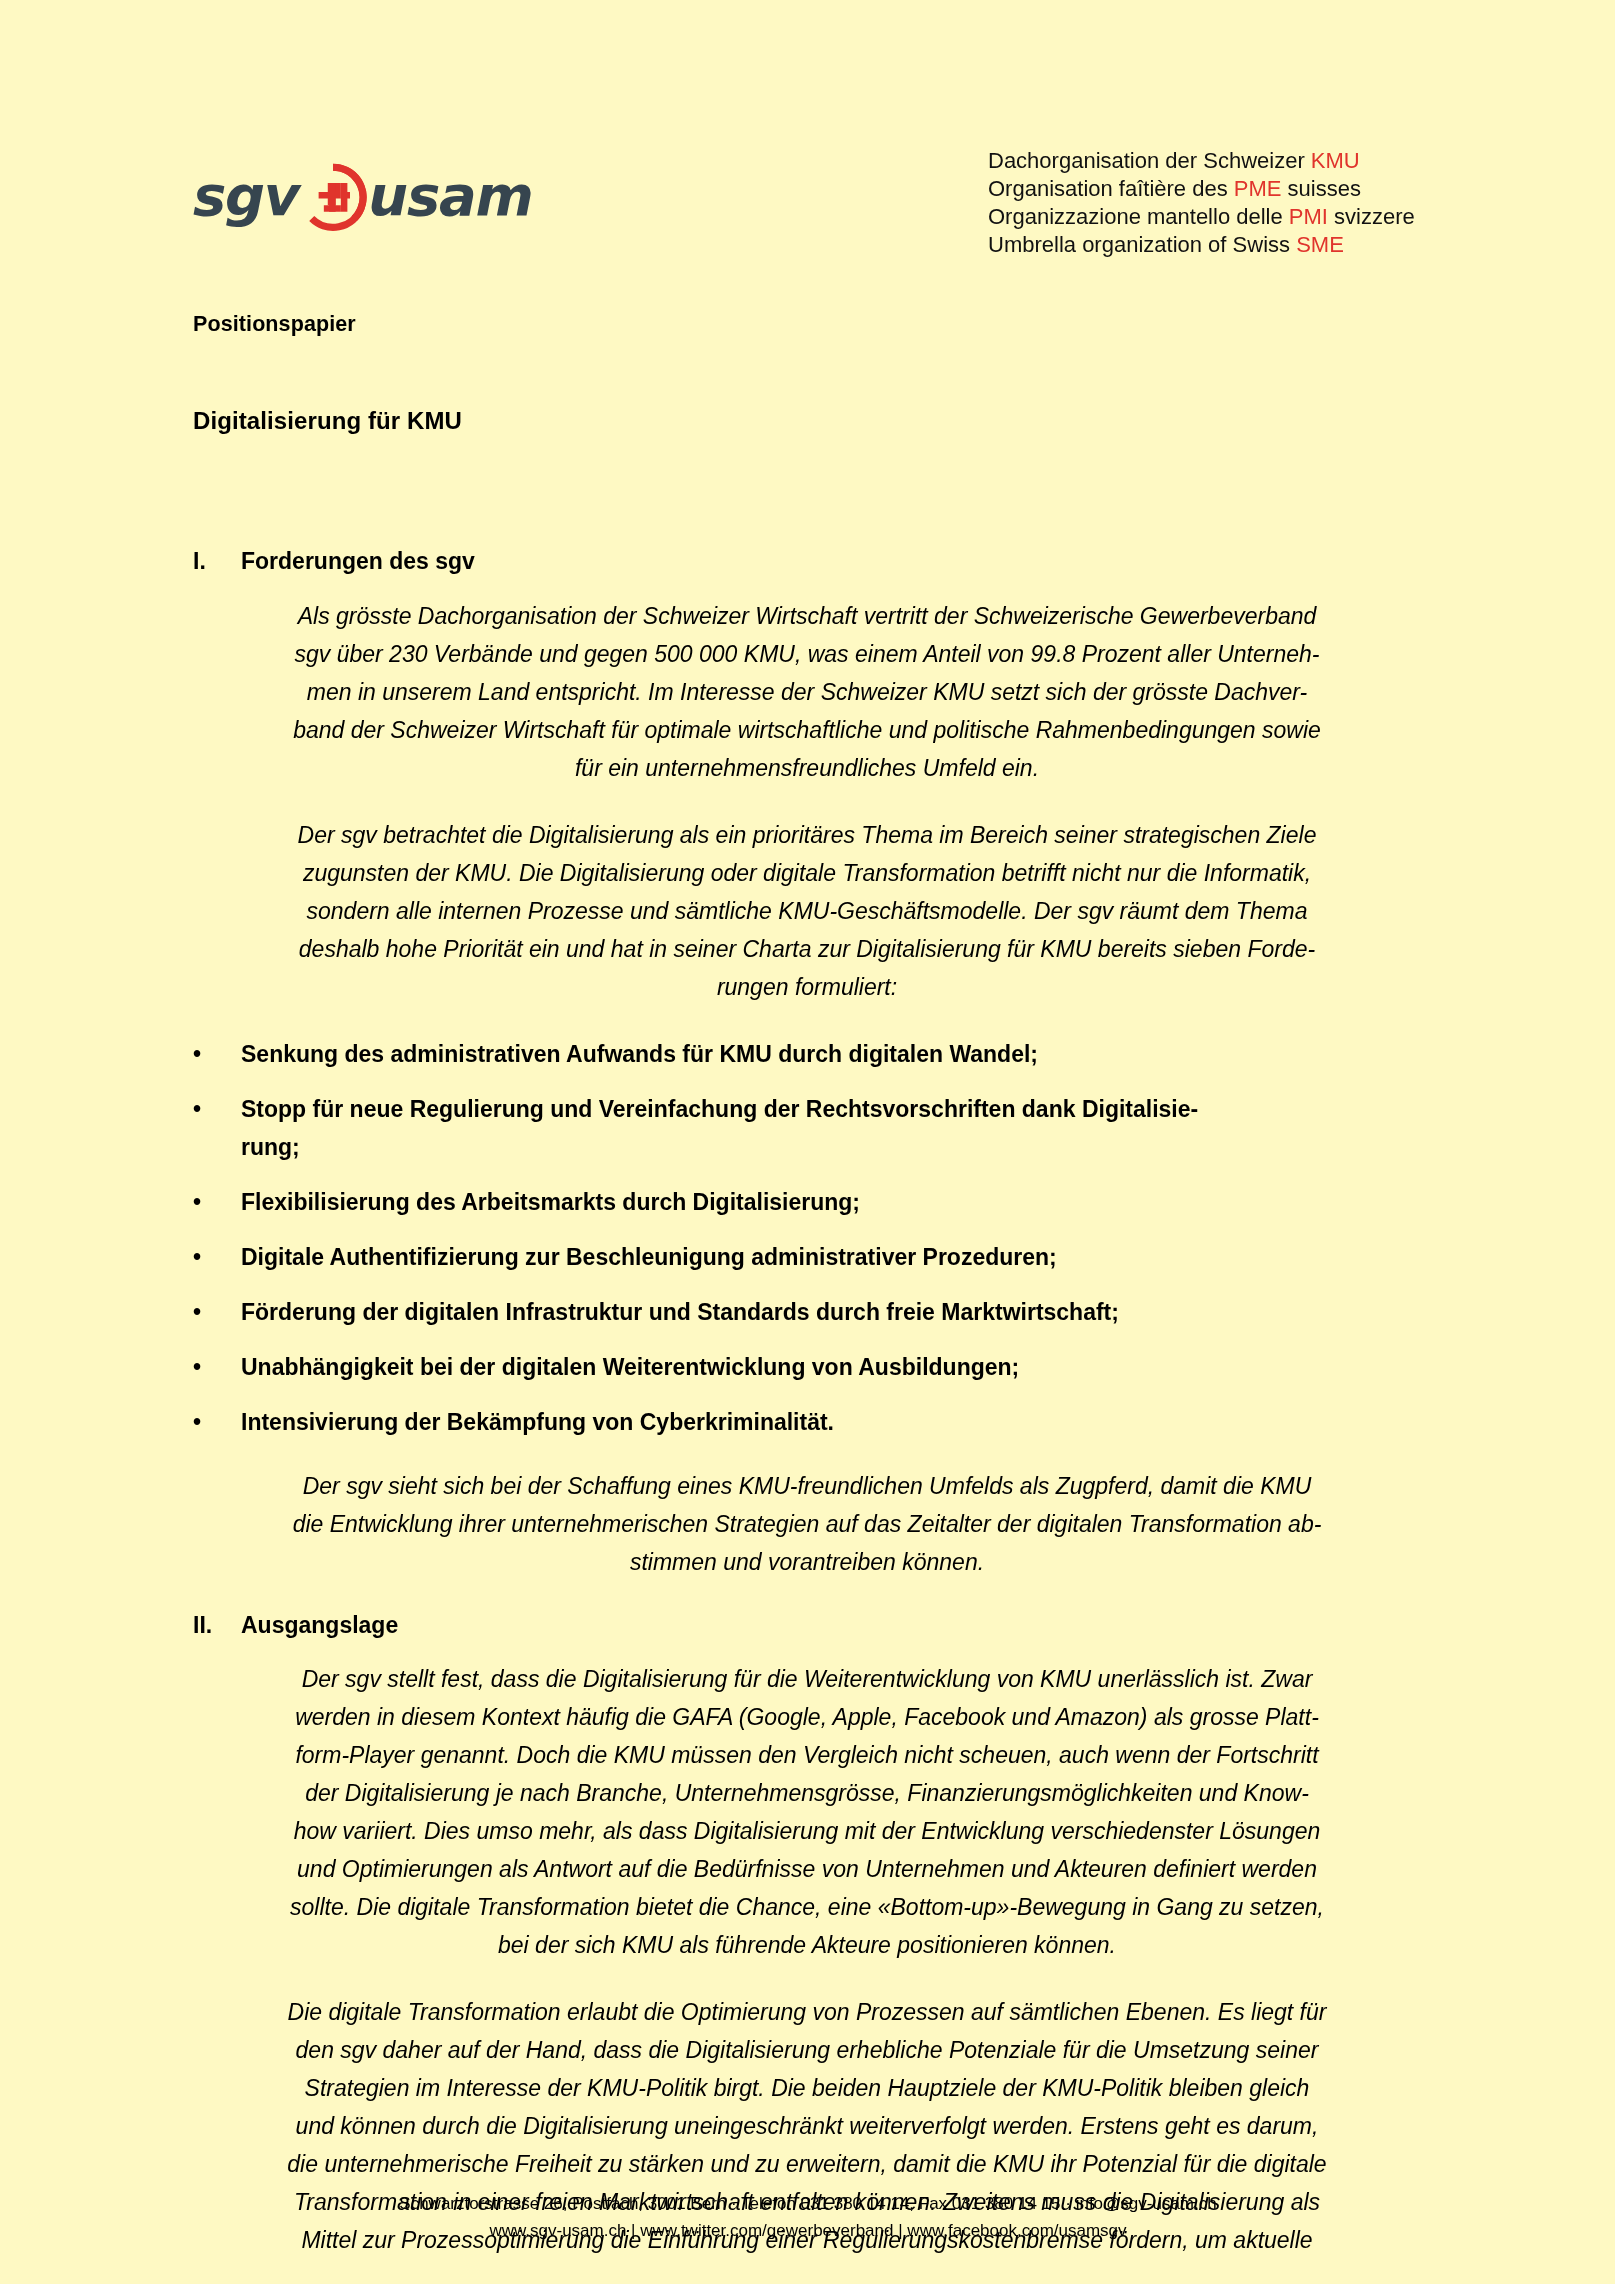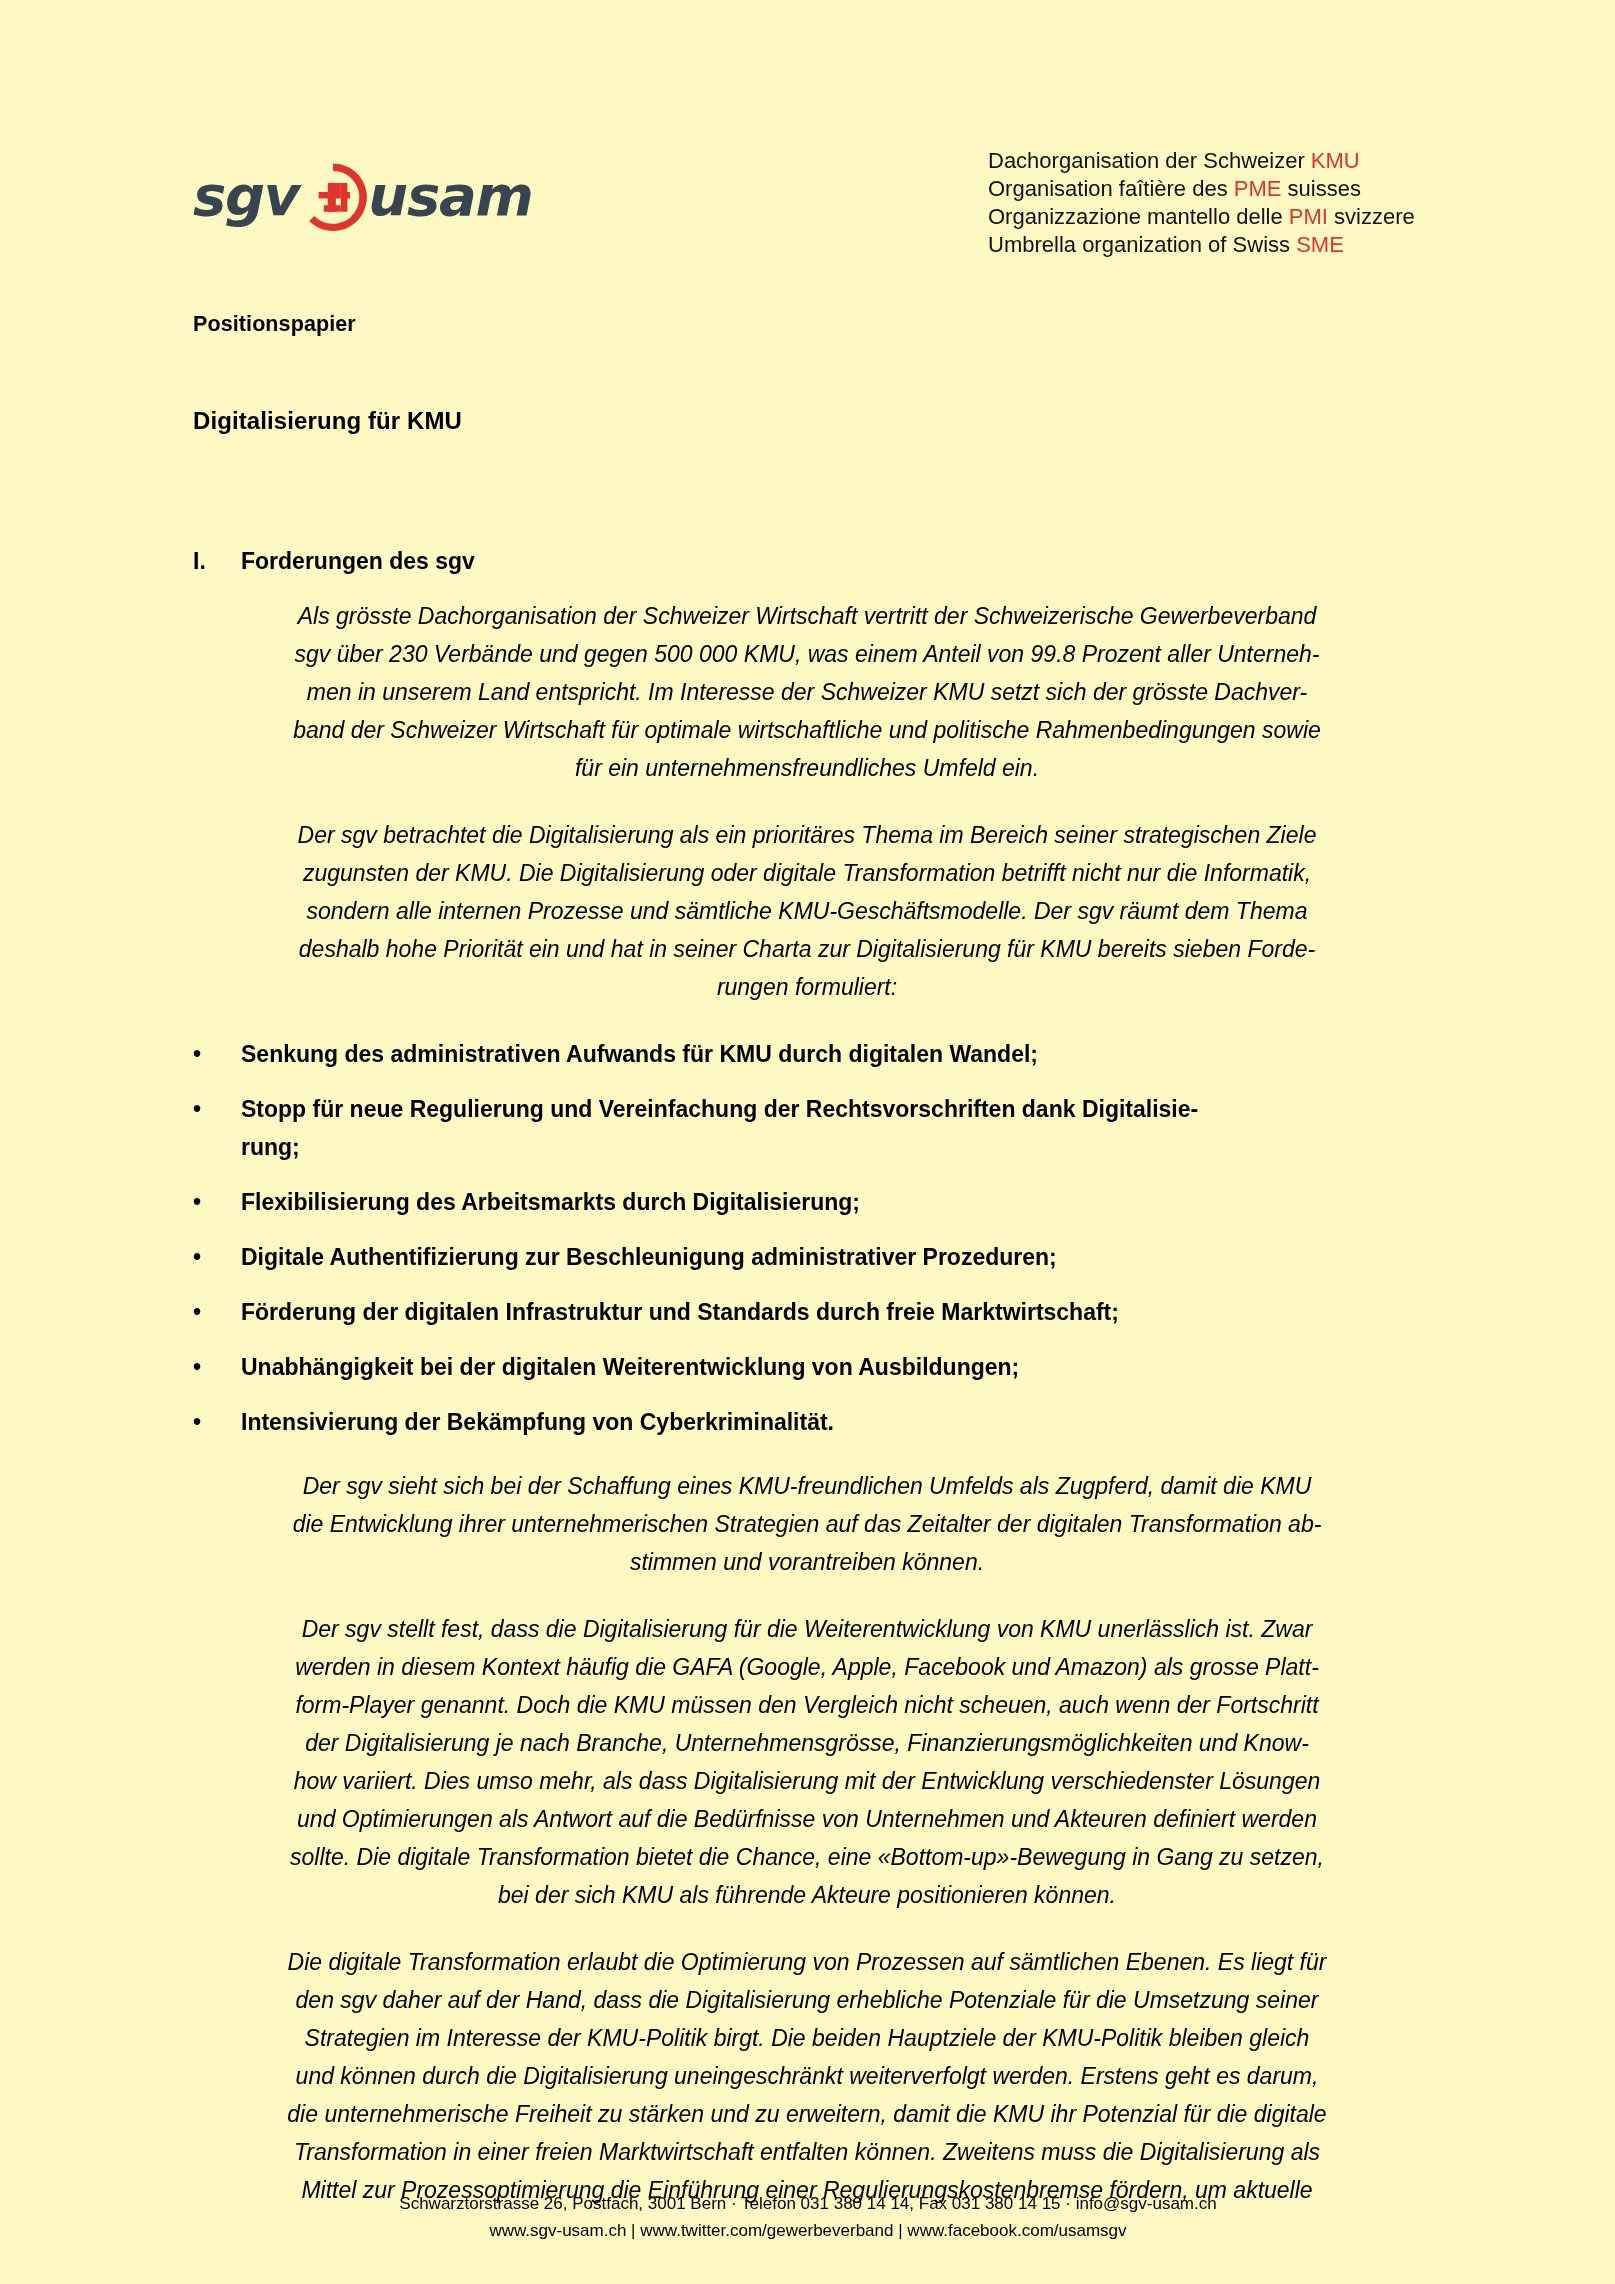--- a/index.html
+++ b/index.html
@@ -249,20 +249,24 @@
       <li>
         <span class="marker">•</span>
         <span class="btext">Intensivierung der Bekämpfung von Cyberkriminalität.</span>
       </li>
     </ul>
 
     <p class="para">Der sgv sieht sich bei der Schaffung eines KMU-freundlichen Umfelds als Zugpferd, damit die KMU
 die Entwicklung ihrer unternehmerischen Strategien auf das Zeitalter der digitalen Transformation ab-
 stimmen und vorantreiben können.</p>
 
+    <div class="section-heading gap-before-section">
+      <span class="num">II.</span>
+      <span class="label">Ausgangslage</span>
+    </div>
 
     <p class="para">Der sgv stellt fest, dass die Digitalisierung für die Weiterentwicklung von KMU unerlässlich ist. Zwar
 werden in diesem Kontext häufig die GAFA (Google, Apple, Facebook und Amazon) als grosse Platt-
 form-Player genannt. Doch die KMU müssen den Vergleich nicht scheuen, auch wenn der Fortschritt
 der Digitalisierung je nach Branche, Unternehmensgrösse, Finanzierungsmöglichkeiten und Know-
 how variiert. Dies umso mehr, als dass Digitalisierung mit der Entwicklung verschiedenster Lösungen
 und Optimierungen als Antwort auf die Bedürfnisse von Unternehmen und Akteuren definiert werden
 sollte. Die digitale Transformation bietet die Chance, eine «Bottom-up»-Bewegung in Gang zu setzen,
 bei der sich KMU als führende Akteure positionieren können.</p>
     <p class="para">Die digitale Transformation erlaubt die Optimierung von Prozessen auf sämtlichen Ebenen. Es liegt für

